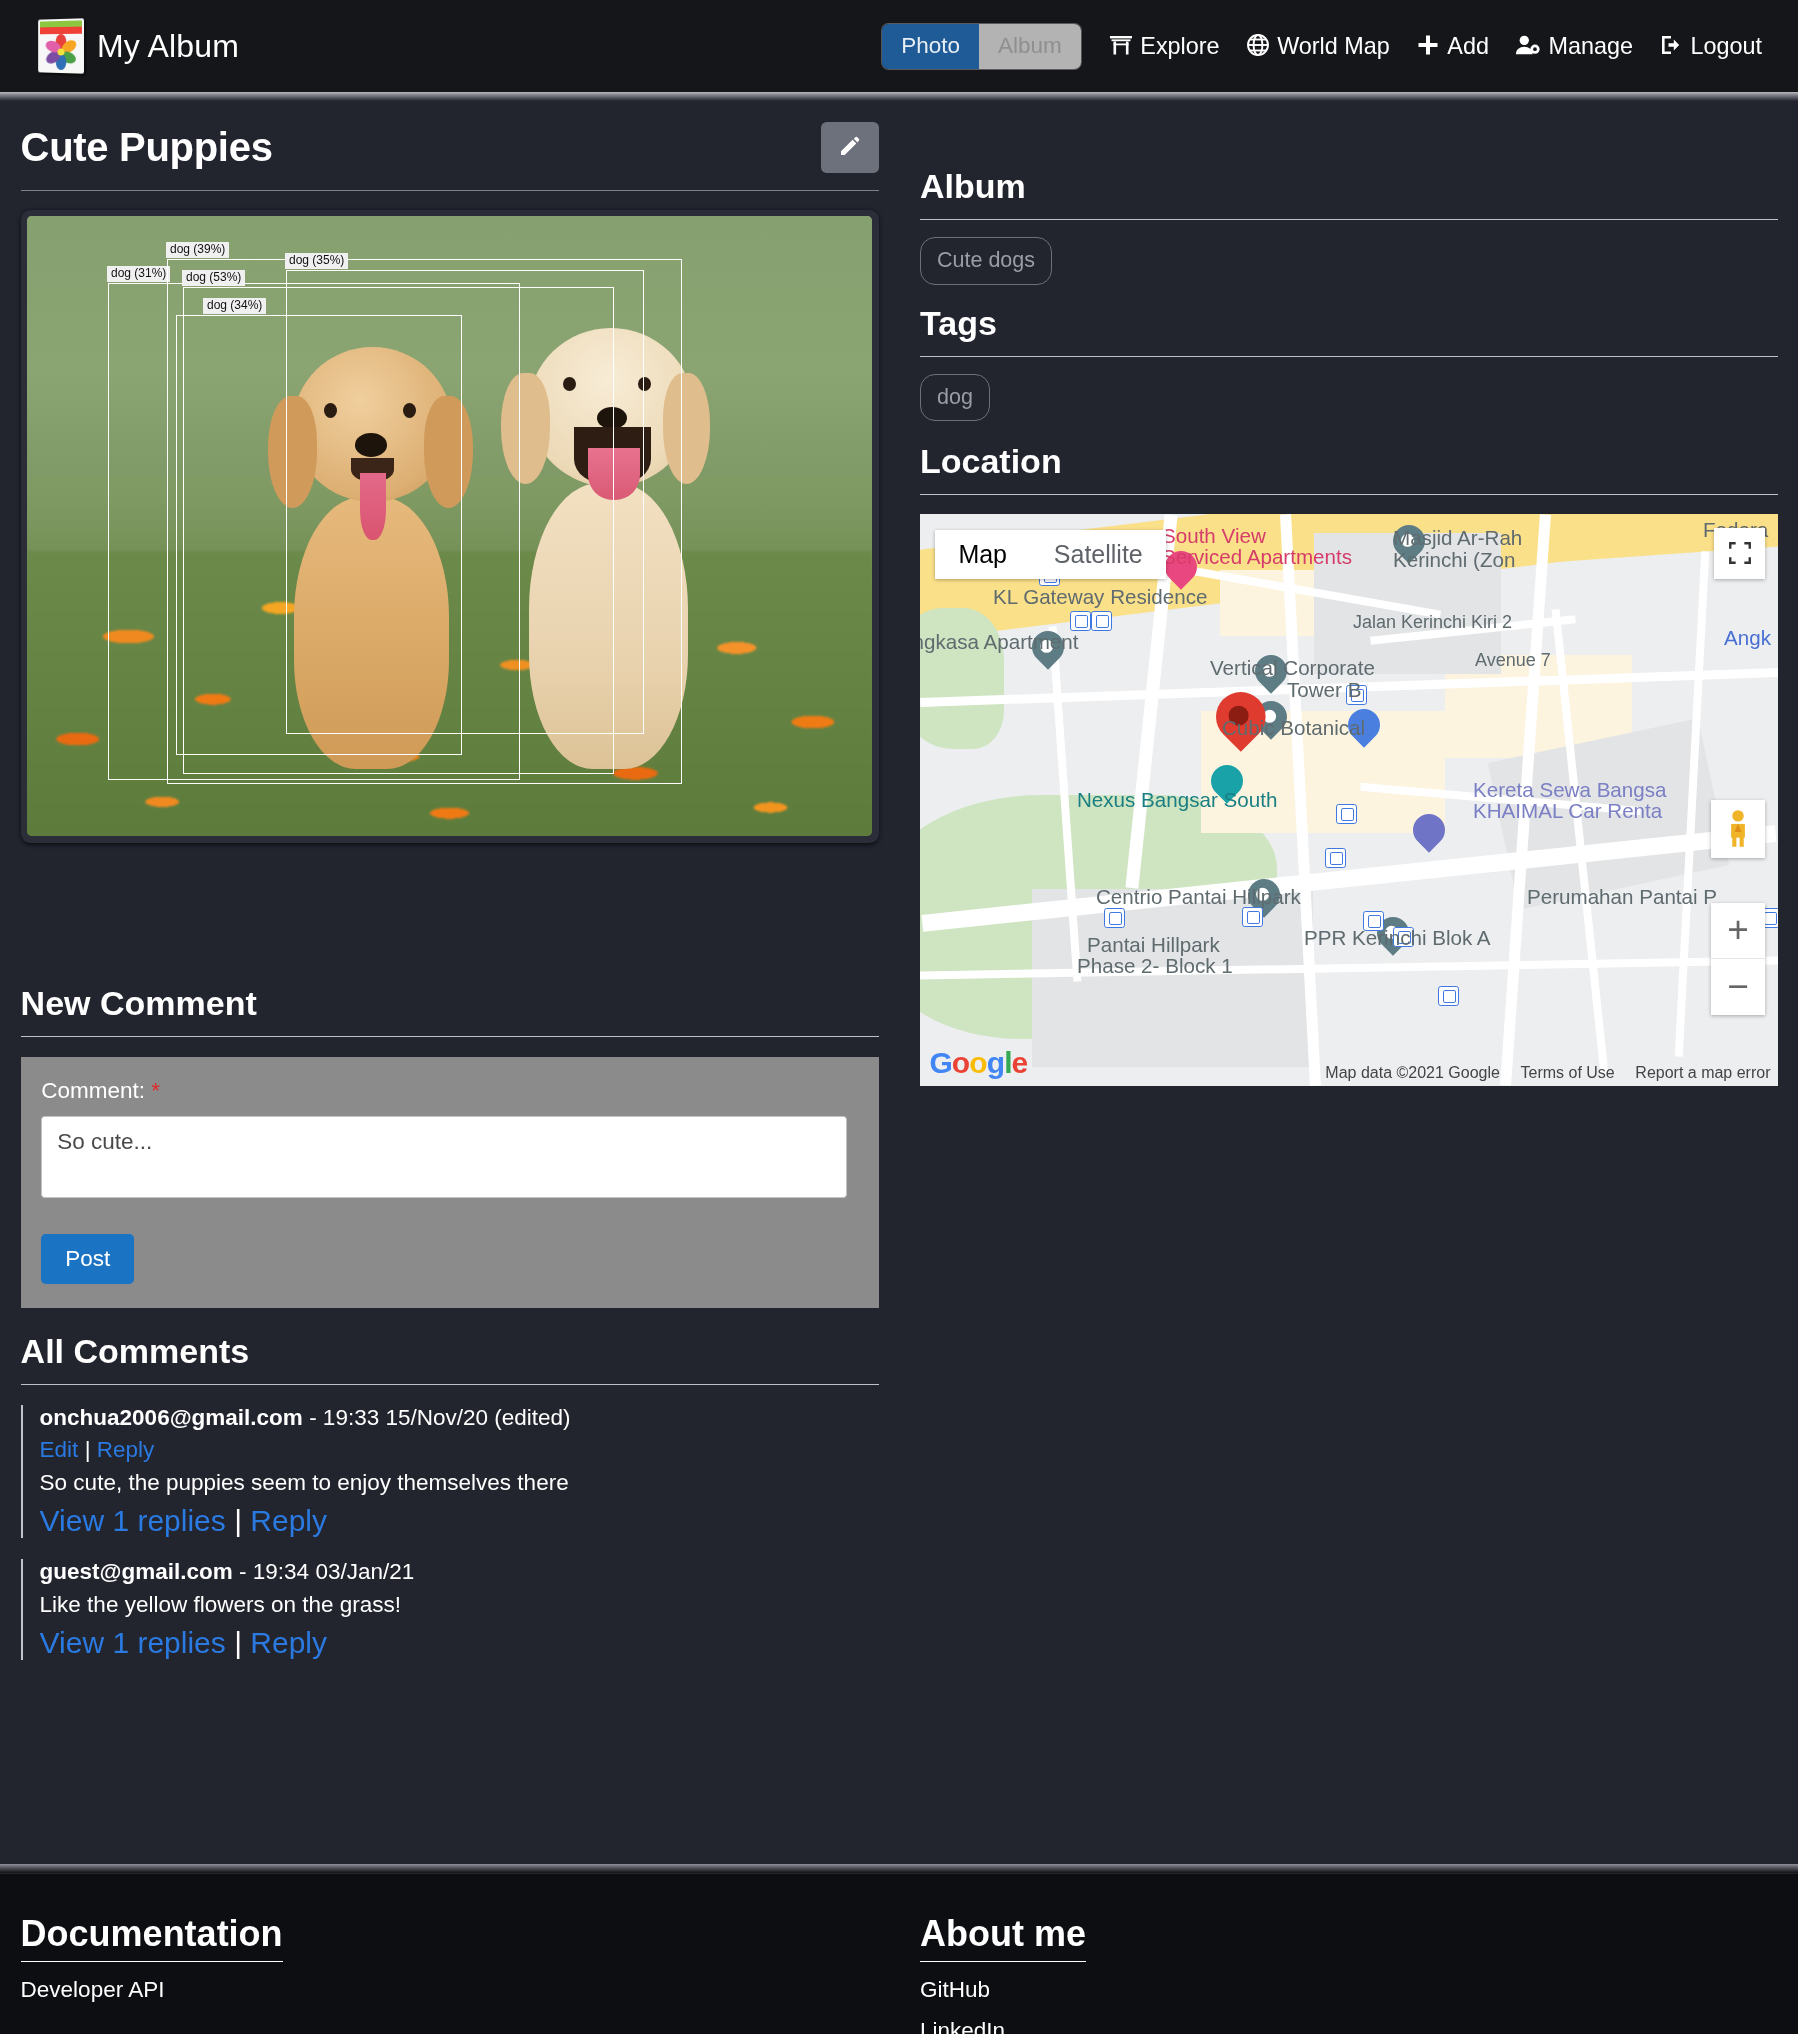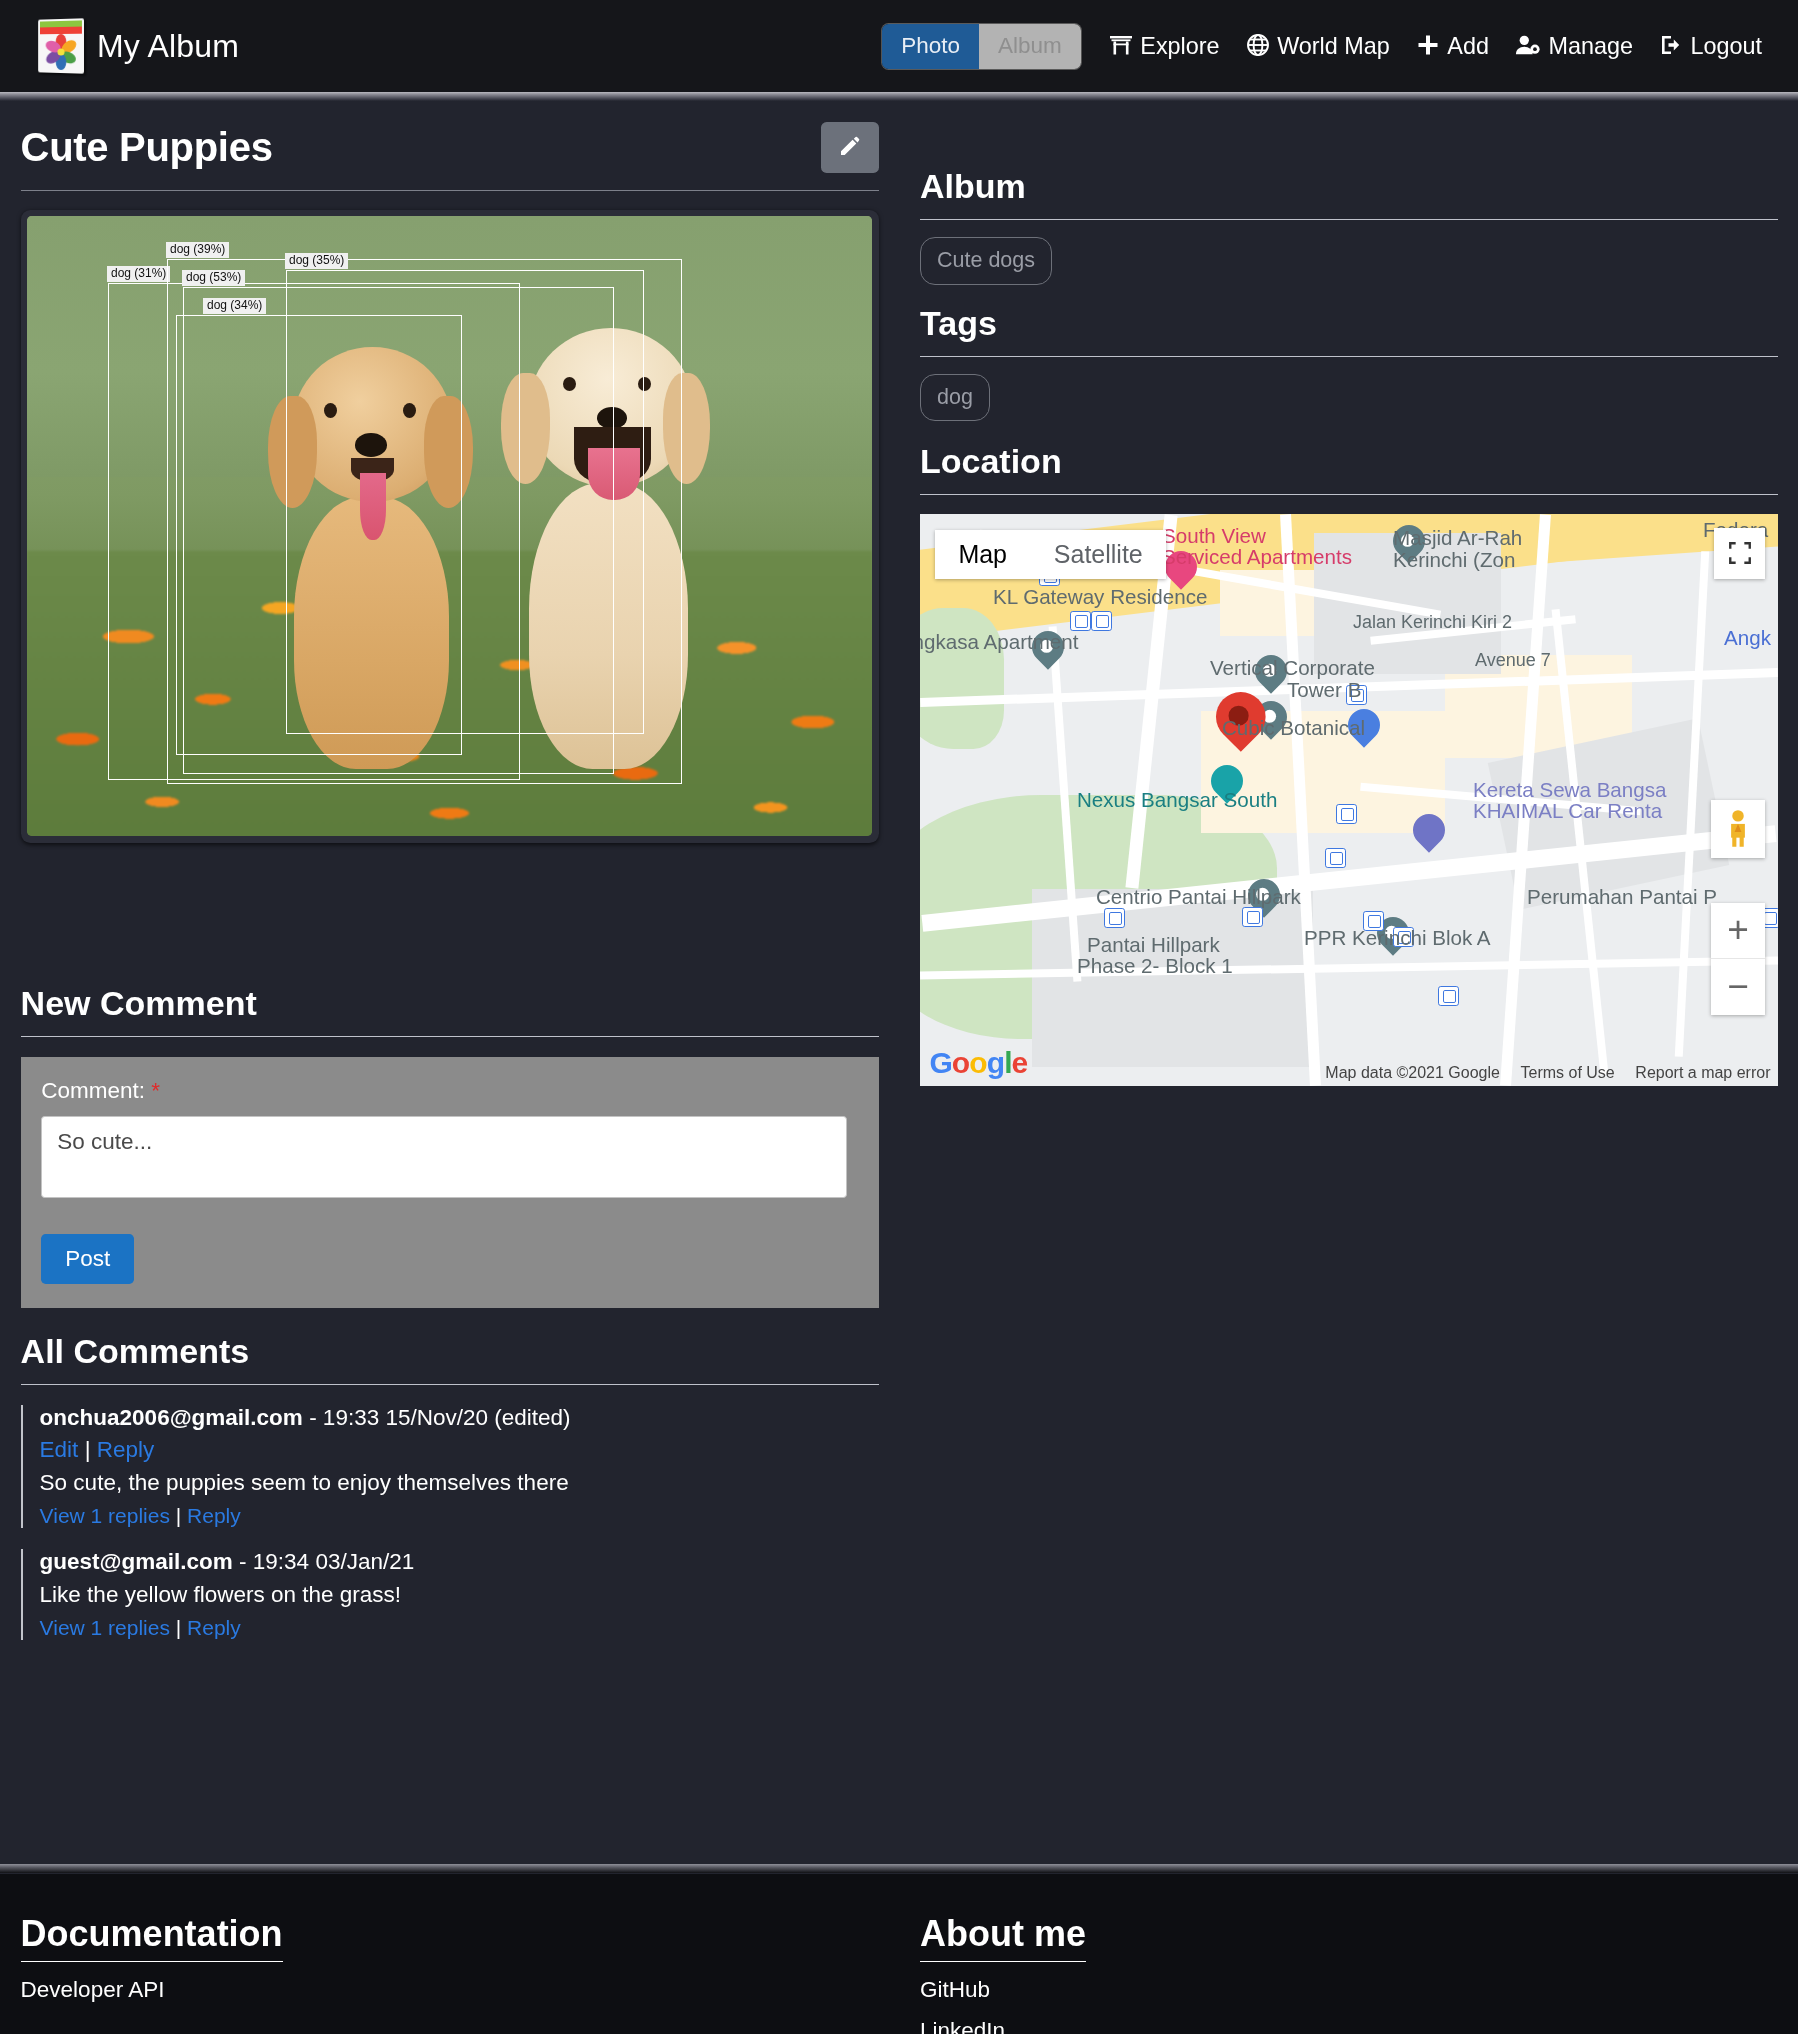--- a/index.html
+++ b/index.html
@@ -201,21 +201,21 @@
     margin-top:19px;background:#1b73c4;color:#fff;border:none;border-radius:4.7px;
     padding:12px 24px;font-size:22.5px;cursor:pointer;font-family:"Liberation Sans",sans-serif;
   }
 
   
   .cmt{border-left:2.8px solid #c2c4cb;padding-left:17px;margin-top:20.6px;}
   .cmt-head{font-size:22.5px;color:#fff;}
   .cmt-head b{font-weight:700;}
   .cmt-actions{margin-top:5.6px;font-size:22.5px;color:#2a7ae2;}
   .cmt-body{margin-top:7.5px;font-size:22.5px;color:#fff;}
-  .cmt-foot{margin-top:7.5px;font-size:21px;color:#2a7ae2;}
+  .cmt-foot{margin-top:7.5px;font-size:30px;color:#2a7ae2;}
   .lk{color:#2a7ae2;cursor:pointer;}
   .sep{color:#fff;}
 
   
   .footer-divider{
     position:absolute;left:0;top:1864px;width:1799px;height:9.4px;
     background:linear-gradient(to bottom,#8f9099 0%,#55565f 40%,#101115 100%);
   }
   .footer{
     position:absolute;left:0;top:1874px;width:1799px;height:161px;background:#0d0e12;

